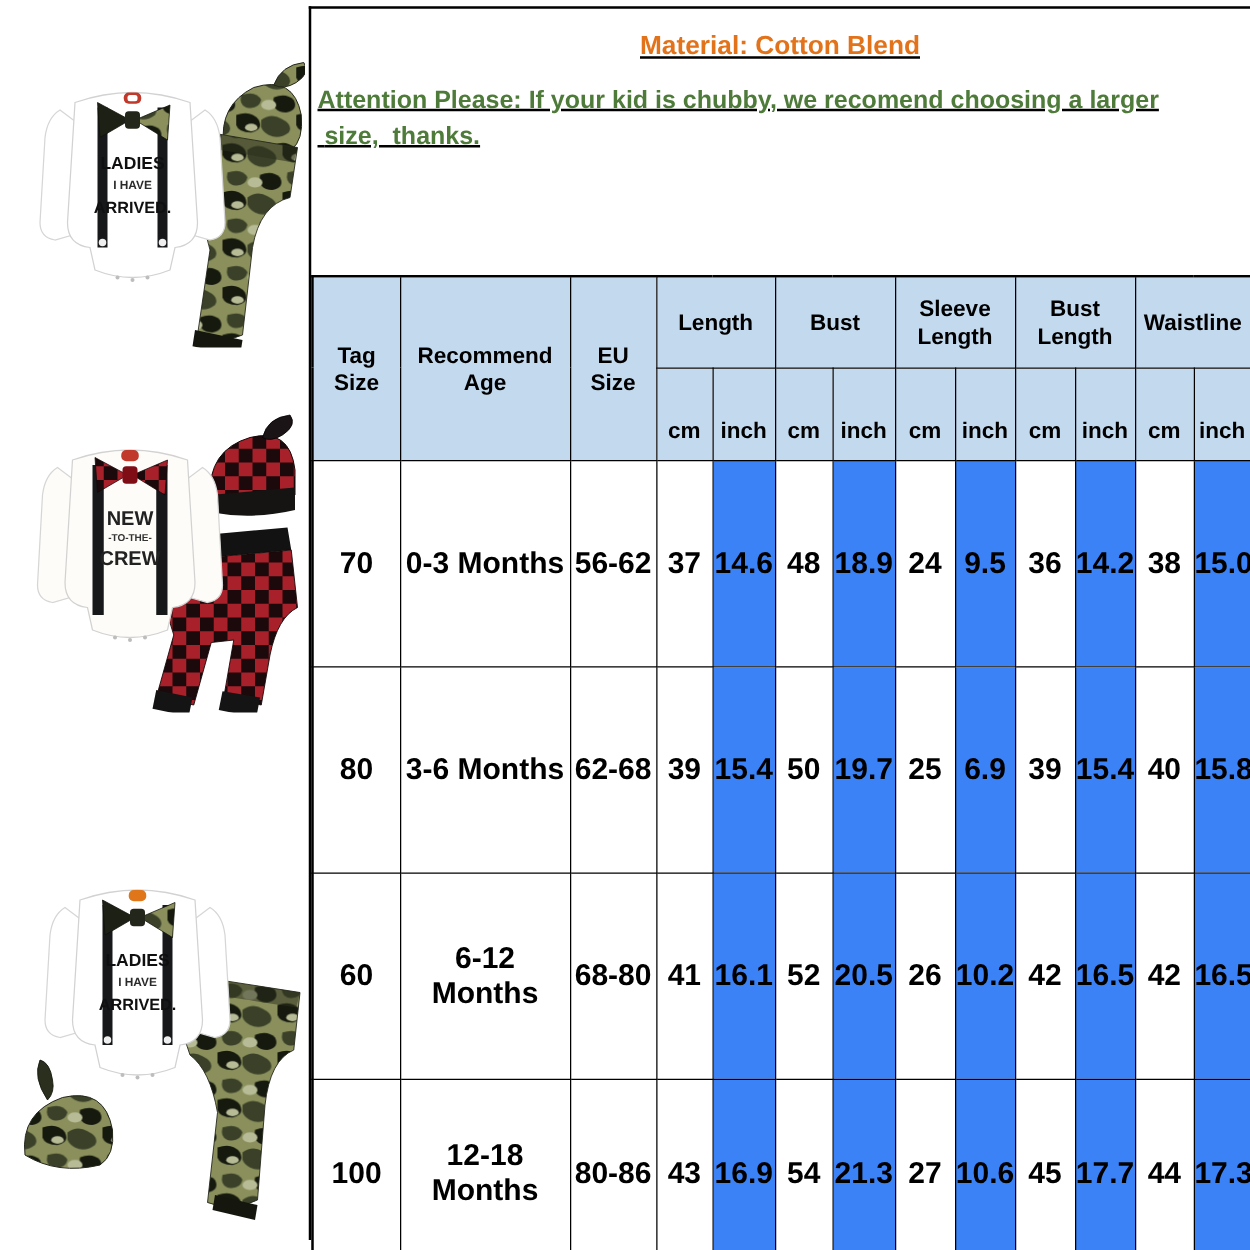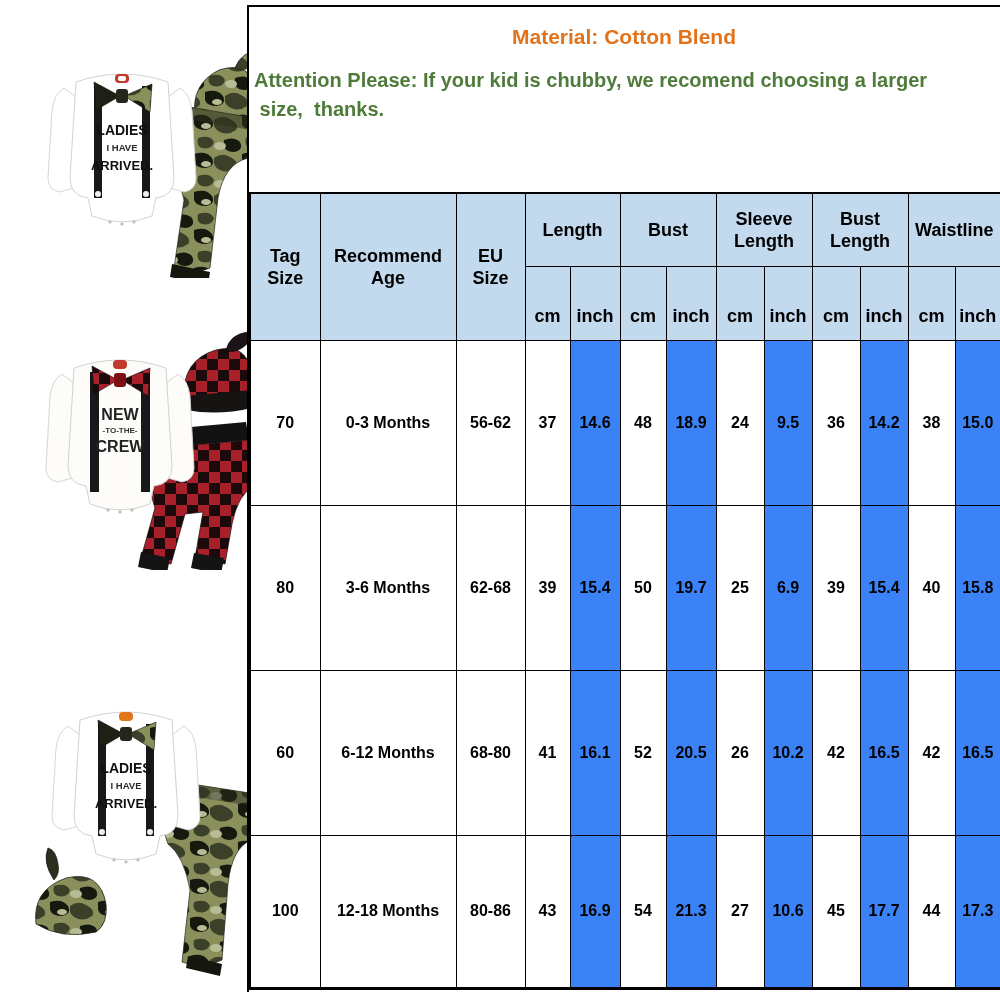--- a/index.html
+++ b/index.html
@@ -1,43 +1,43 @@
 <!DOCTYPE html>
 <html><head>
 <meta charset="utf-8">
 <style>
   html,body{margin:0;padding:0;background:#fff;}
   body{width:1000px;height:1000px;position:relative;font-family:"Liberation Sans",sans-serif;color:#000;overflow:hidden;}
 
   
-  .photo-col{position:absolute;left:16px;top:0;width:247px;height:1000px;background:#fff;}
+  .photo-col{position:absolute;left:0;top:0;width:247px;height:1000px;background:#fff;}
   .photo{position:absolute;}
 
   
   .panel{position:absolute;left:247px;top:5px;width:753px;height:987px;
          border-top:2px solid #000;border-left:2px solid #000;box-sizing:border-box;background:#fff;}
 
-  .notices{height:185px;box-sizing:border-box;padding:12px 6px 0 5px;}
+  .notices{height:213px;box-sizing:border-box;padding:12px 6px 0 5px;text-decoration:underline;}
   .material{color:#e2731b;font-weight:bold;font-size:21px;text-align:center;margin-top:6px;}
   .attention{color:#4e7b3a;font-weight:bold;font-size:20px;line-height:29px;margin-top:17px;white-space:pre-wrap;}
   .refer{color:#e2731b;font-weight:bold;font-style:italic;font-size:20px;line-height:29px;margin-top:3px;white-space:pre-wrap;}
 
   
   table.size{border-collapse:collapse;table-layout:fixed;width:751px;
              border:2px solid #000;border-bottom:3px solid #000;}
   table.size th,table.size td{border:1px solid #000;text-align:center;vertical-align:middle;
              font-weight:bold;padding:0;overflow:hidden;}
   thead th{background:#c3d9ee;font-size:18px;line-height:22px;white-space:pre-line;}
   thead tr.groups{height:73px;}
   thead tr.units{height:74px;}
   thead tr.units th{vertical-align:bottom;padding-bottom:13px;}
   thead th.span2{border-bottom:1px solid #000;}
   tbody tr{height:165px;}
   tbody tr:last-child{height:153px;}
-  tbody td{font-size:16px;background:#fff;}
+  tbody td{font-size:24px;background:#fff;}
   tbody td.in{background:#3b82f6;margin-left:31px;}
 
   svg text{font-family:"Liberation Sans",sans-serif;}
 </style>
 </head>
 <body>
 
 <div class="photo-col">
 
   <svg class="photo" style="left:6px;top:38px" width="238" height="240" viewBox="0 0 238 240">

